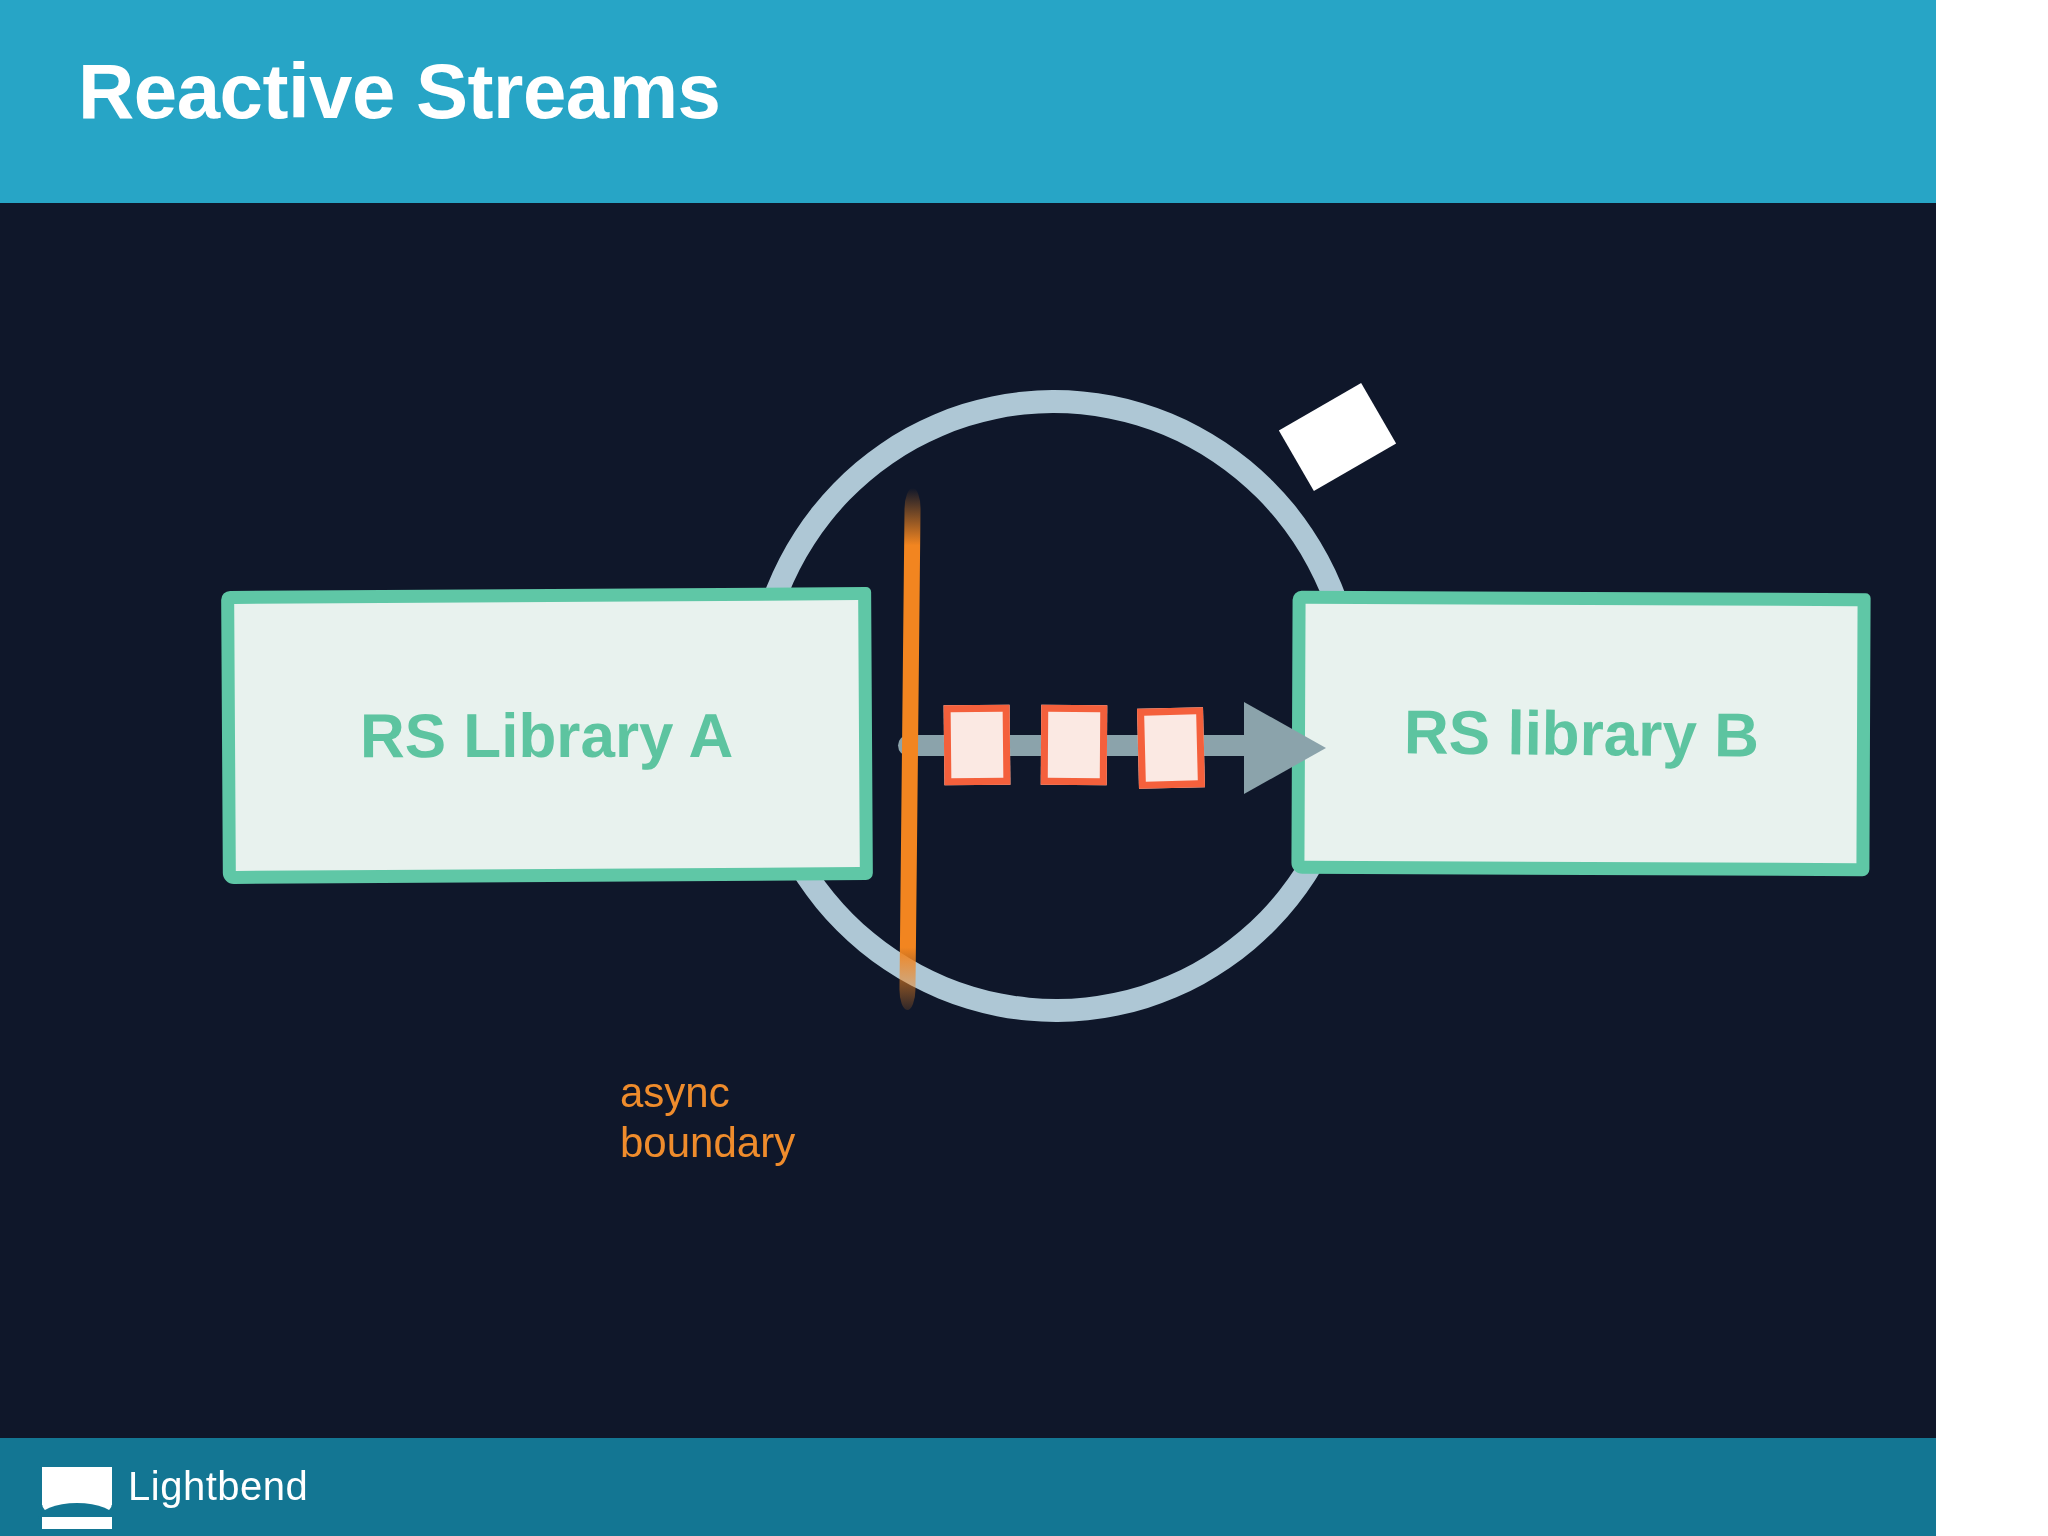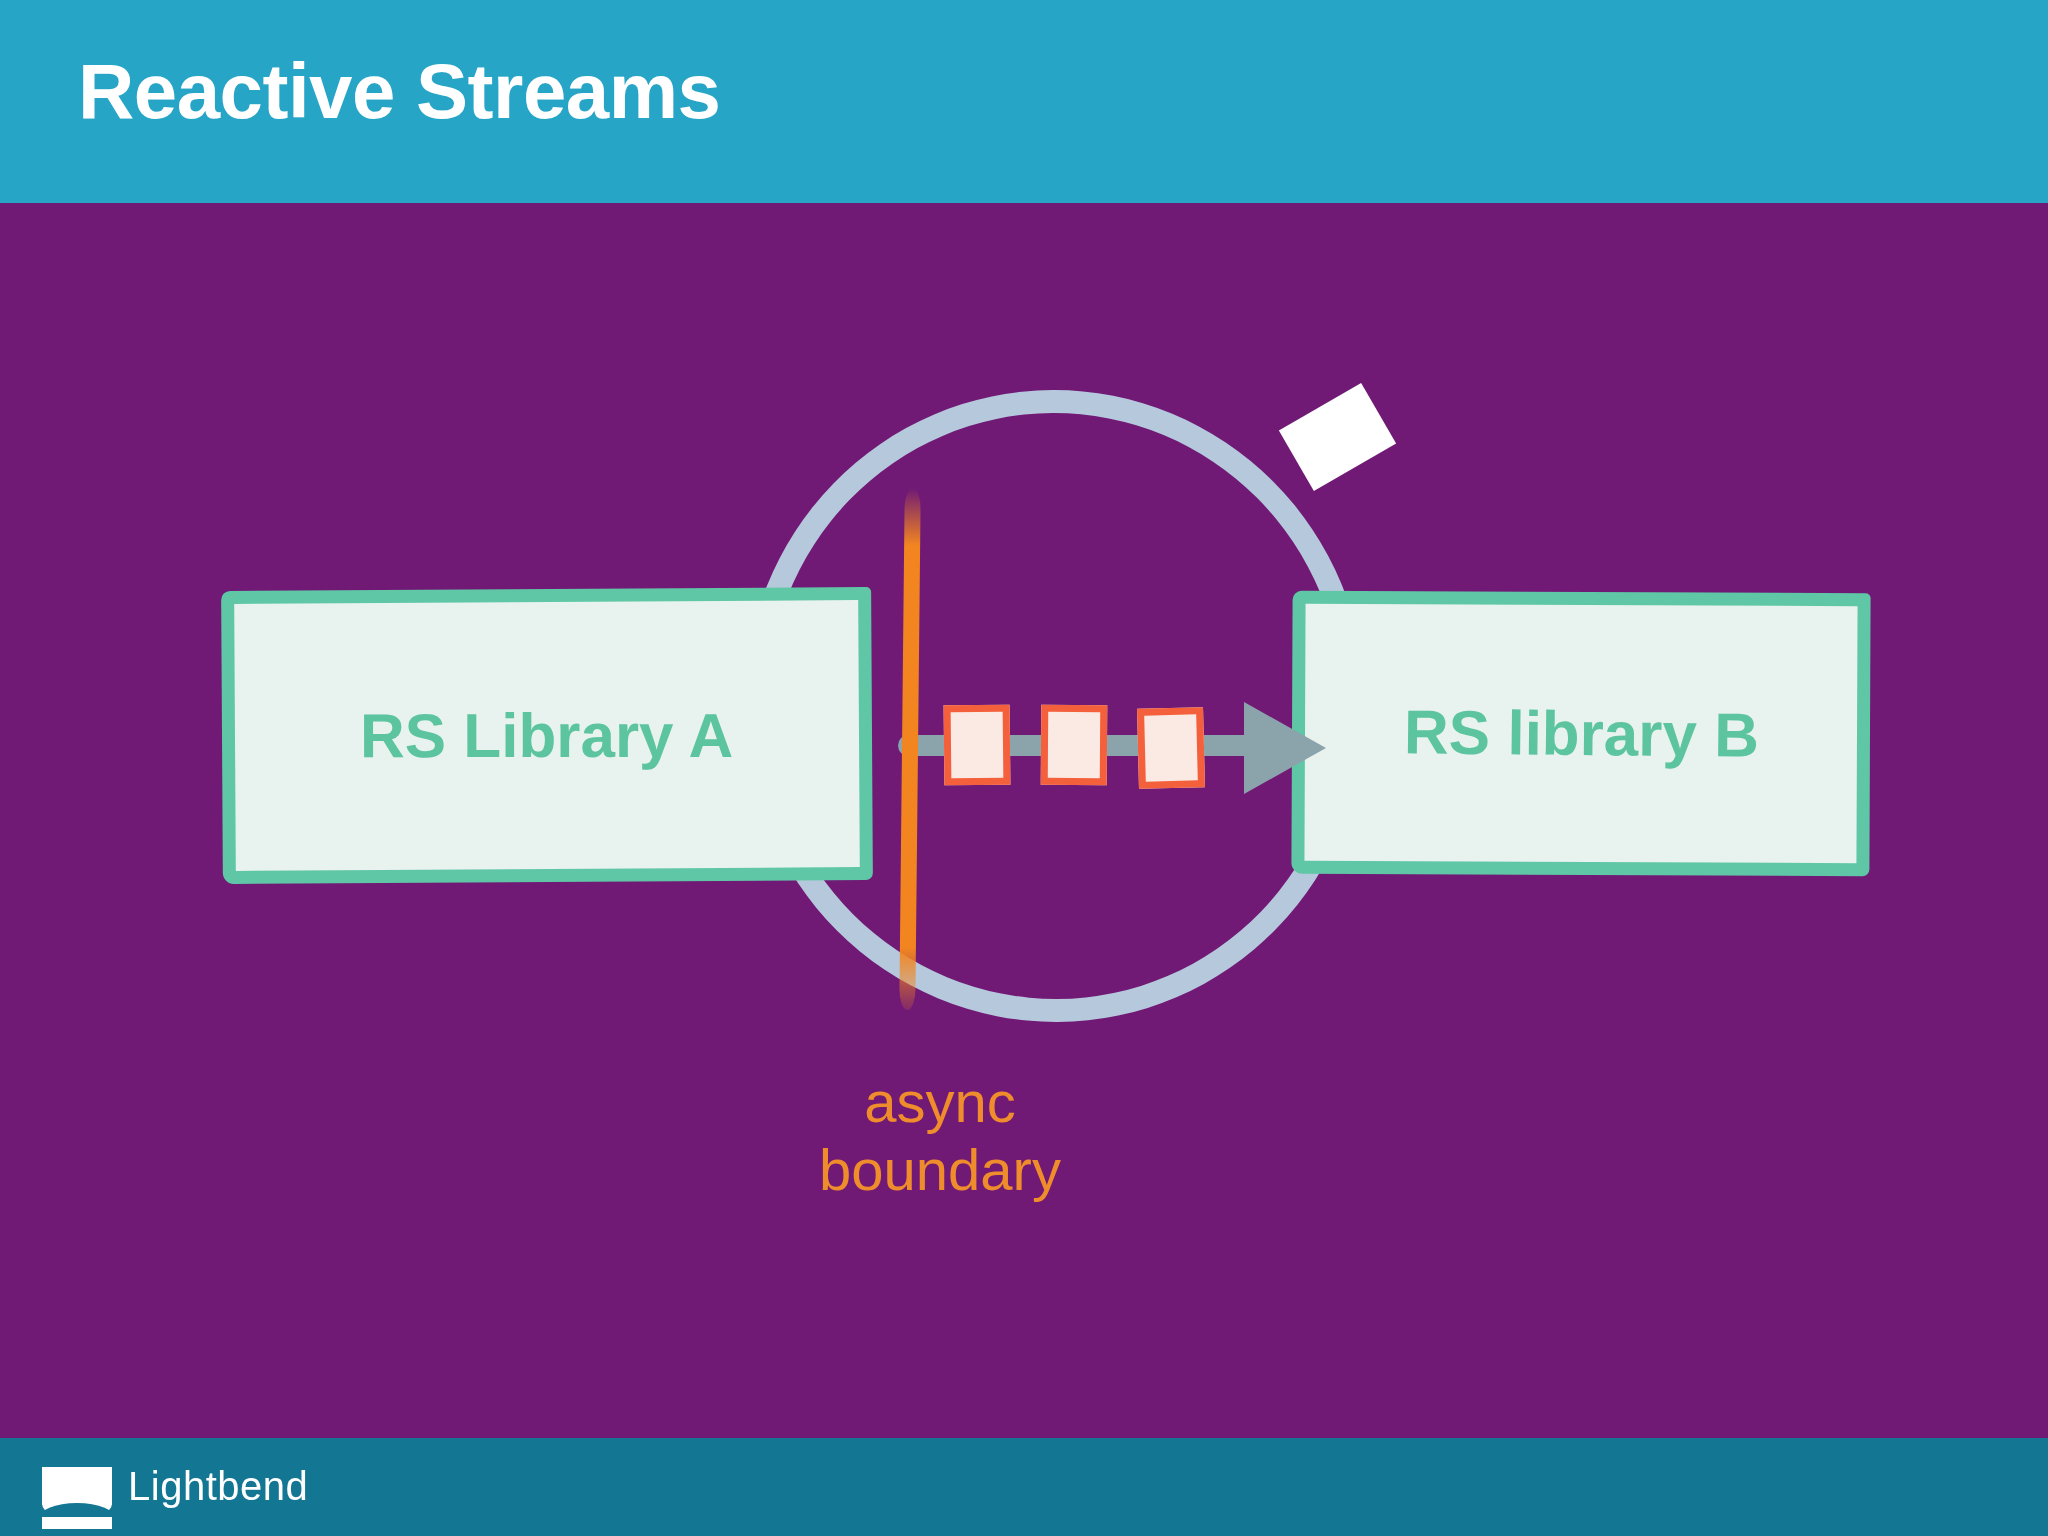--- a/index.html
+++ b/index.html
@@ -5,24 +5,25 @@
   html, body {
     margin: 0;
     padding: 0;
     background: #ffffff;
   }
   body {
     font-family: "Liberation Sans", sans-serif;
   }
   #slide {
     position: relative;
-    width: 2048px;
+    width: 1888px;
     height: 1536px;
-    background: #701a75;
+    background: #0f172a;
     overflow: hidden;
+    padding-left: 48px;
   }
 
   
   #header-band {
     position: absolute;
     left: 0;
     top: 0;
     width: 2048px;
     height: 203px;
     background: #27a5c6;
@@ -194,23 +195,22 @@
     border-radius: 50% / 4%;
     transform: rotate(0.6deg);
   }
 
   
   #async-caption {
     position: absolute;
     left: 620px;
     top: 1068px;
     width: 640px;
-    text-align: center;
     color: #ef8c2c;
-    font-size: 58px;
+    font-size: 42px;
     font-weight: 300;
     line-height: 1.18;
   }
   #async-caption .cap-line { display: block; }
 </style>
 </head>
 <body>
 
 <div id="slide">
 

